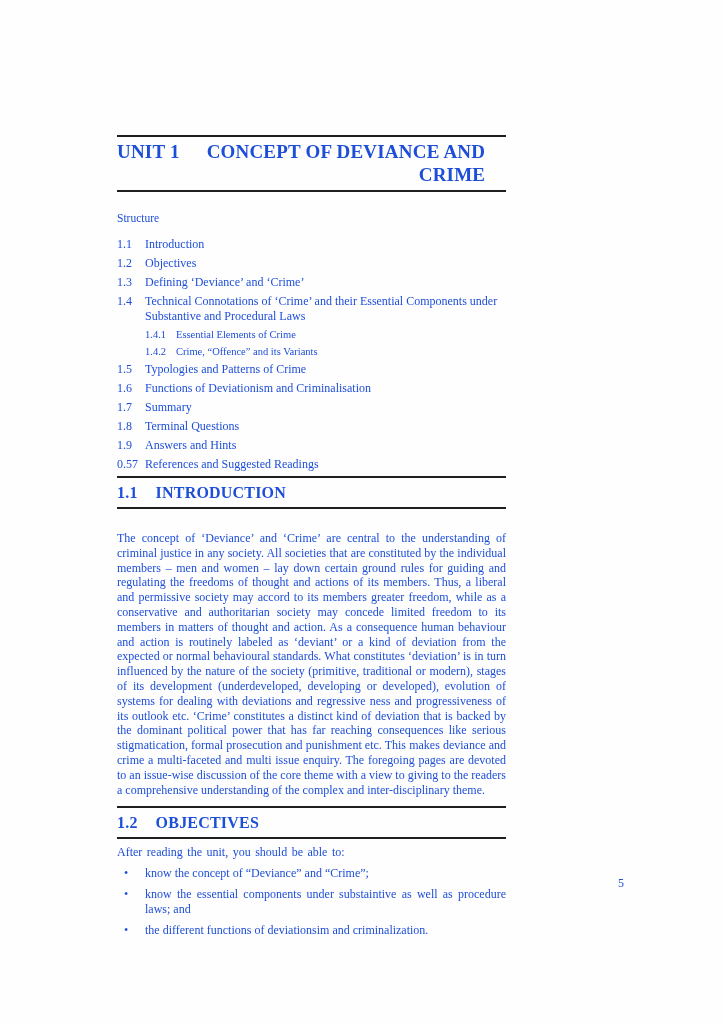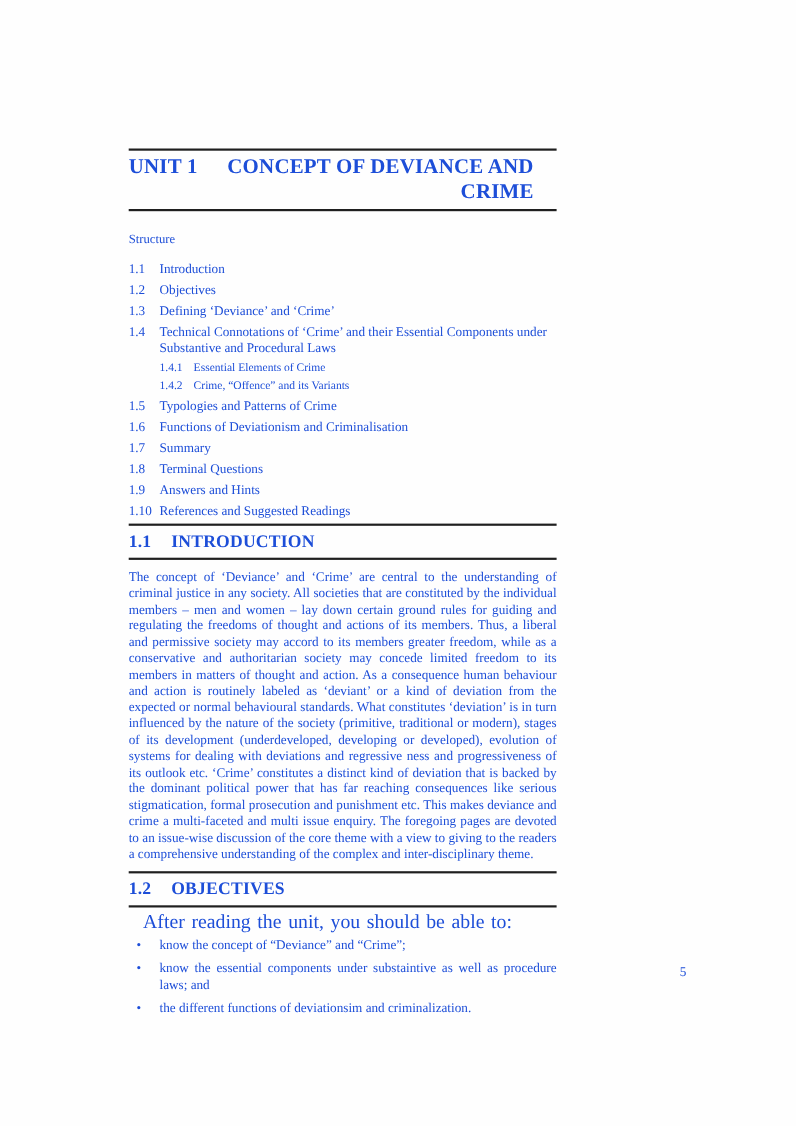--- a/index.html
+++ b/index.html
@@ -79,31 +79,30 @@
     font-weight: bold;
     font-size: 16px;
     line-height: 20px;
     letter-spacing: 0.2px;
   }
   .section-head.intro { margin-top: 2px; }
   .section-head.objectives { margin-top: 9px; }
 
   
   .body-para {
-    margin-top: 8px;
+    margin-top: 22px;
     font-size: 12px;
     line-height: 14.8px;
     text-align: justify;
   }
   .lead-line {
     margin-top: 6px;
-    font-size: 18px;
+    font-size: 12px;
     line-height: 15px;
     word-spacing: 1.5px;
-    margin-left: 13px;
   }
   .bullet-list { margin-top: 5px; }
   .bullet-row {
     display: flex;
     margin-top: 6px;
     font-size: 12px;
     line-height: 15px;
   }
   .bullet-marker {
     width: 28px;
@@ -178,21 +177,21 @@
       </div>
       <div class="toc-row">
         <span class="toc-num">1.8</span>
         <span class="toc-label">Terminal Questions</span>
       </div>
       <div class="toc-row">
         <span class="toc-num">1.9</span>
         <span class="toc-label">Answers and Hints</span>
       </div>
       <div class="toc-row">
-        <span class="toc-num">1.10</span>
+        <span class="toc-num">0.57</span>
         <span class="toc-label">References and Suggested Readings</span>
       </div>
     </div>
 
     <div class="section-head intro">
       <span>1.1</span>
       <span>INTRODUCTION</span>
     </div>
     <div class="body-para">The concept of ‘Deviance’ and ‘Crime’ are central to the understanding of criminal justice in any society. All societies that are constituted by the individual members – men and women – lay down certain ground rules for guiding and regulating the freedoms of thought and actions of its members. Thus, a liberal and permissive society may accord to its members greater freedom, while as a conservative and authoritarian society may concede limited freedom to its members in matters of thought and action. As a consequence human behaviour and action is routinely labeled as ‘deviant’ or a kind of deviation from the expected or normal behavioural standards. What constitutes ‘deviation’ is in turn influenced by the nature of the society (primitive, traditional or modern), stages of its development (underdeveloped, developing or developed), evolution of systems for dealing with deviations and regressive ness and progressiveness of its outlook etc. ‘Crime’ constitutes a distinct kind of deviation that is backed by the dominant political power that has far reaching consequences like serious stigmatication, formal prosecution and punishment etc. This makes deviance and crime a multi-faceted and multi issue enquiry. The foregoing pages are devoted to an issue-wise discussion of the core theme with a view to giving to the readers a comprehensive understanding of the complex and inter-disciplinary theme.</div>
 

